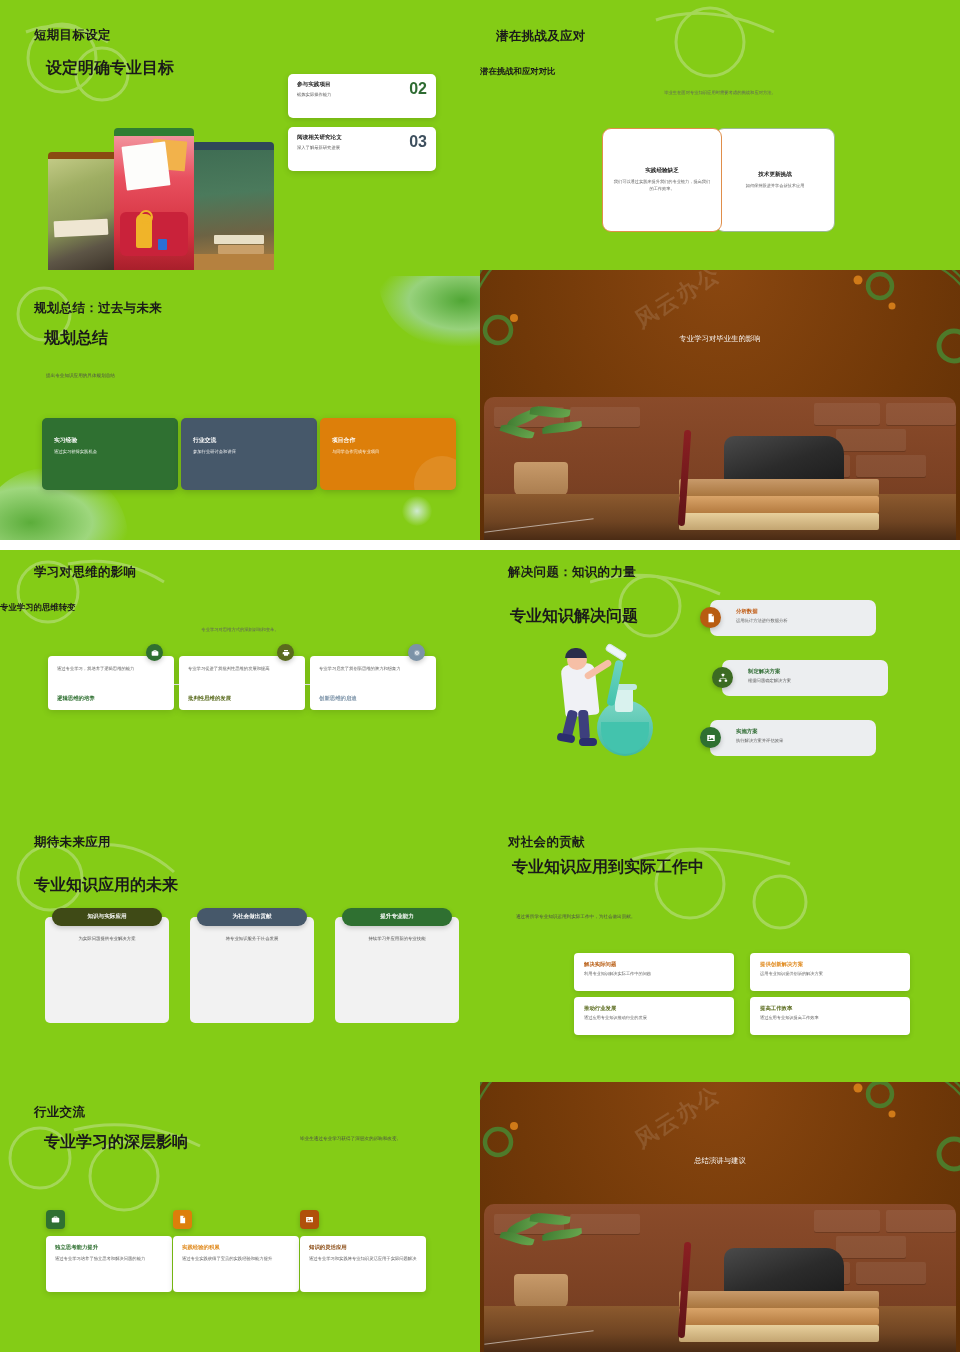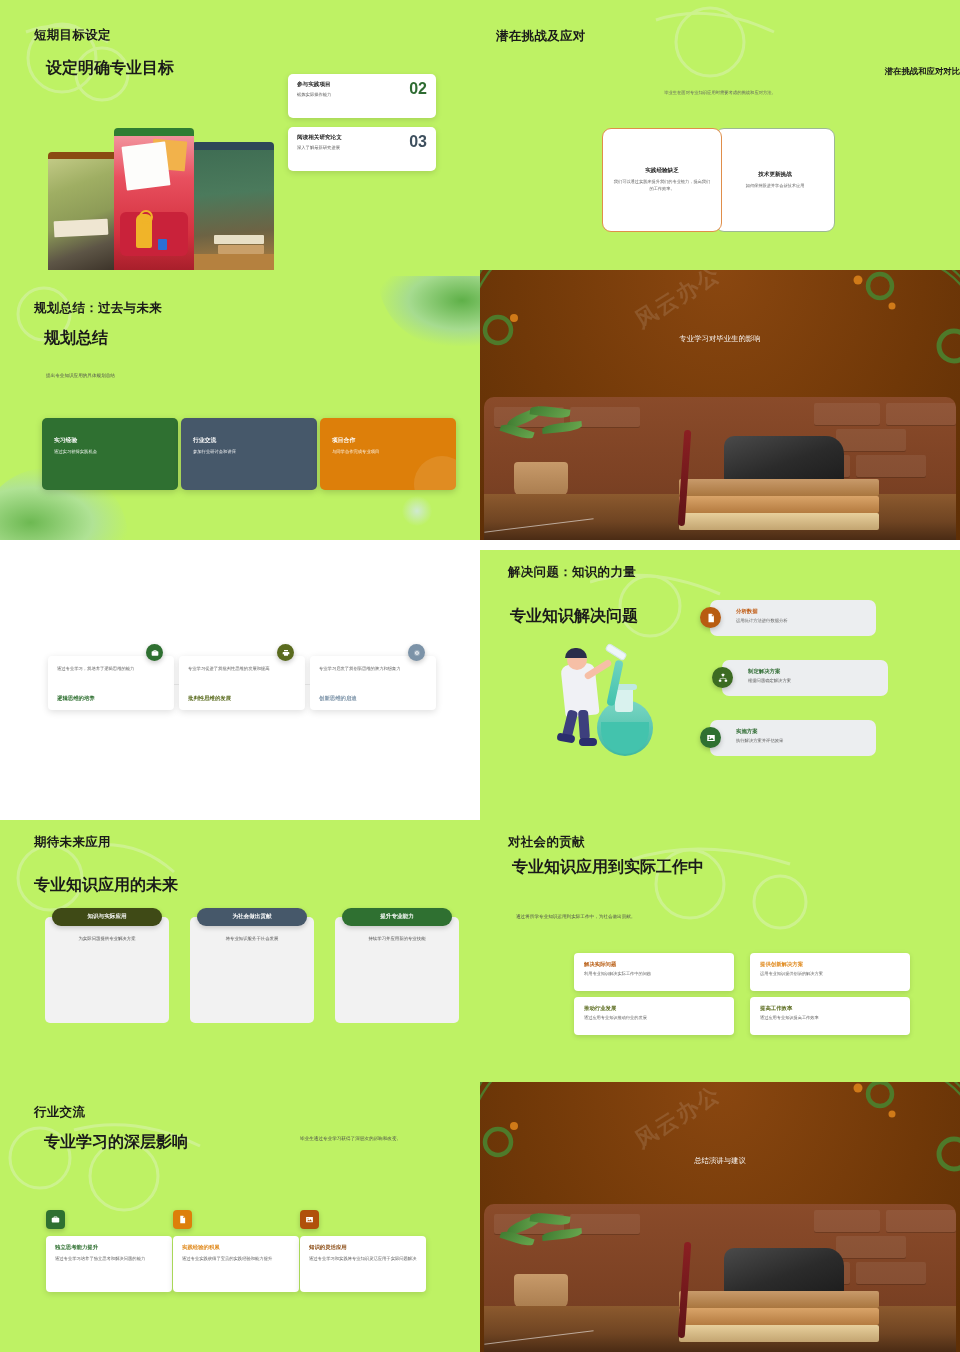--- a/index.html
+++ b/index.html
@@ -6,21 +6,21 @@
   html,body { background:#ffffff; }
   body {
     width:960px; height:1352px;
     font-family:"Liberation Sans","DejaVu Sans",sans-serif;
     color:#222; overflow:hidden;
   }
   .deck { position:relative; width:960px; height:1352px; }
 
   .slide {
     position:absolute; width:480px; height:270px;
-    background:#bef264; overflow:hidden;
+    background:#84cc16; overflow:hidden;
   }
 
   
   .s-title { font-size:12.5px; font-weight:bold; color:#1a1a1a; letter-spacing:.3px; }
   .s-sub   { font-size:16px;  font-weight:bold; color:#1a1a1a; }
   .s-desc  { font-size:4.6px; color:#4a4a4a; line-height:1.55; }
 
   .wm { position:absolute; pointer-events:none; opacity:.30; }
   .wm svg { display:block; }
 
@@ -60,21 +60,21 @@
   .numlist { position:absolute; left:288px; top:74px; width:148px; }
   .numcard {
     position:relative; background:#fff; border-radius:5px; padding:7px 9px 8px 9px;
     box-shadow:0 2px 6px rgba(0,0,0,.13); margin-bottom:9px; min-height:44px;
   }
   .numcard .nc-t { font-size:5.6px; font-weight:bold; color:#1a1a1a; margin-bottom:3px; }
   .numcard .nc-d { font-size:4.3px; color:#5a5a5a; line-height:1.6; width:100px; }
   .numcard .nc-n { position:absolute; right:9px; top:6px; font-size:16px; font-weight:bold; }
 
   
-  .ctr-t { text-align:right; font-size:8.4px; font-weight:bold; color:#1a1a1a; }
+  .ctr-t { text-align:left; font-size:8.4px; font-weight:bold; color:#1a1a1a; }
   .ctr-d { text-align:center; font-size:4.3px; color:#5e5e5e; margin-top:6px; }
   .cmp-wrap { position:absolute; left:122px; top:128px; width:236px; height:104px; }
   .cmp { position:absolute; top:0; width:120px; height:104px; border-radius:9px;
          background:#fff; display:flex; flex-direction:column; justify-content:center;
          align-items:center; padding:0 10px; }
   .cmp-a { left:0;  border:1.1px solid #e08e4a; z-index:2; }
   .cmp-b { left:113px; border:1.1px solid #9cb894; z-index:1; }
   .cmp h4 { font-size:5.6px; font-weight:bold; color:#1a1a1a; margin-bottom:4px; }
   .cmp p  { font-size:4.2px; color:#5e5e5e; line-height:1.6; text-align:center; }
 
@@ -353,20 +353,31 @@
           <div class="bk bk2"></div>
           <div class="bk bk3"></div>
       </div>
       <div class="tassel"></div>
     </div>
     <div class="sec-title">
       <p>专业学习对毕业生的影响</p>
     </div>
   </div>
 
+  <div class="slide" style="left:0;top:550px">
+    <div class="wm" style="left:8px;top:8px;">
+      <svg width="160" height="90" viewBox="0 0 160 90">
+        <circle cx="40" cy="34" r="30" fill="none" stroke="#eff2ef" stroke-width="3"></circle>
+        <path d="M60 6 Q110 -4 156 24" fill="none" stroke="#f1f3f1" stroke-width="3"></path>
+      </svg>
+    </div>
+    <div class="s-title" style="position:absolute;left:34px;top:14px">学习对思维的影响</div>
+    <div style="position:absolute;left:0;right:0;top:52px" class="ctr-t">专业学习的思维转变</div>
+    <div style="position:absolute;left:0;right:0;top:71px" class="ctr-d">专业学习对思维方式的深刻影响和变革。</div>
+  </div>
   <div class="step-row">
     <div class="step-line"></div>
 
     <div class="step" style="left:0">
       <p>通过专业学习，我培养了逻辑思维的能力</p>
       <h5 style="color:#2F7031">逻辑思维的培养</h5>
     </div>
     <div class="step-ic" style="left:98px;background:#2F7031">
       <svg viewBox="0 0 24 24">
           <path d="M9 4h6a2 2 0 0 1 2 2v1h3a2 2 0 0 1 2 2v9a2 2 0 0 1-2 2H4a2 2 0 0 1-2-2V9a2 2 0 0 1 2-2h3V6a2 2 0 0 1 2-2zm0 3h6V6H9v1z"></path>

